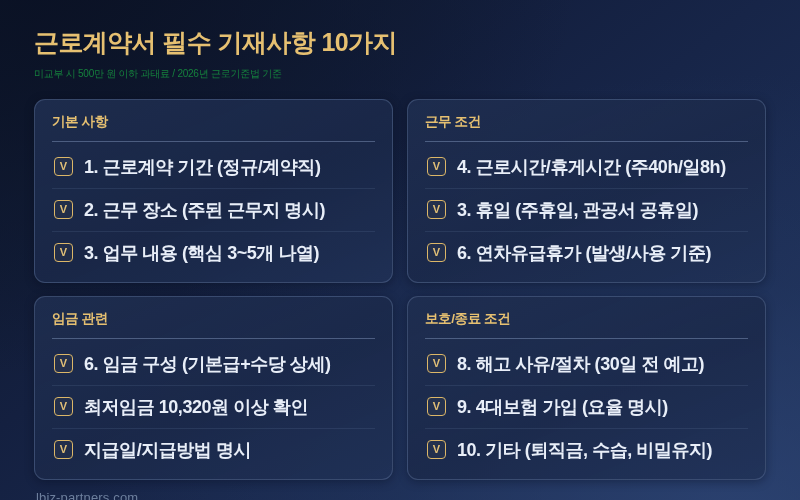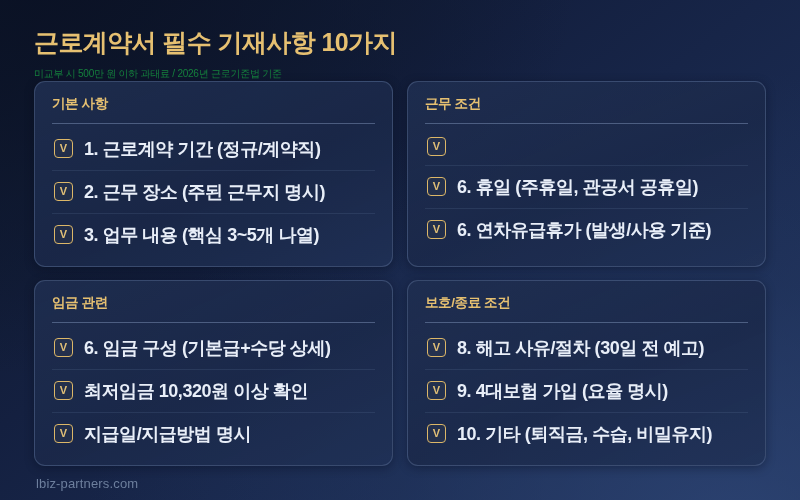--- a/index.html
+++ b/index.html
@@ -19,21 +19,21 @@
     position:relative;
   }
 
   #poster {
     position:absolute; inset:0;
     padding:28px 34px 0 34px;
     display:flex; flex-direction:column;
   }
 
   
-  .header { flex:0 0 auto; }
+  .header { flex:0 0 auto; margin-bottom:18px; }
 
   .title {
     font-size:25px;
     font-weight:bold;
     letter-spacing:-0.6px;
     color:#e6c071;
     line-height:1.18;
     white-space:nowrap;
   }
 
@@ -161,24 +161,25 @@
         </li>
       </ul>
     </section>
 
     <section class="card">
       <h2 class="card-title">근무 조건</h2>
       <div class="card-divider"></div>
       <ul class="card-items">
         <li class="item">
           <span class="check-box">V</span>
-        </li>
-        <li class="item">
-          <span class="check-box">V</span>
-          <span class="item-label">6. 휴일 (주휴일, 관공서 공휴일)</span>
+          <span class="item-label">4. 근로시간/휴게시간 (주40h/일8h)</span>
+        </li>
+        <li class="item">
+          <span class="check-box">V</span>
+          <span class="item-label">3. 휴일 (주휴일, 관공서 공휴일)</span>
         </li>
         <li class="item">
           <span class="check-box">V</span>
           <span class="item-label">6. 연차유급휴가 (발생/사용 기준)</span>
         </li>
       </ul>
     </section>
 
     <section class="card">
       <h2 class="card-title">임금 관련</h2>

